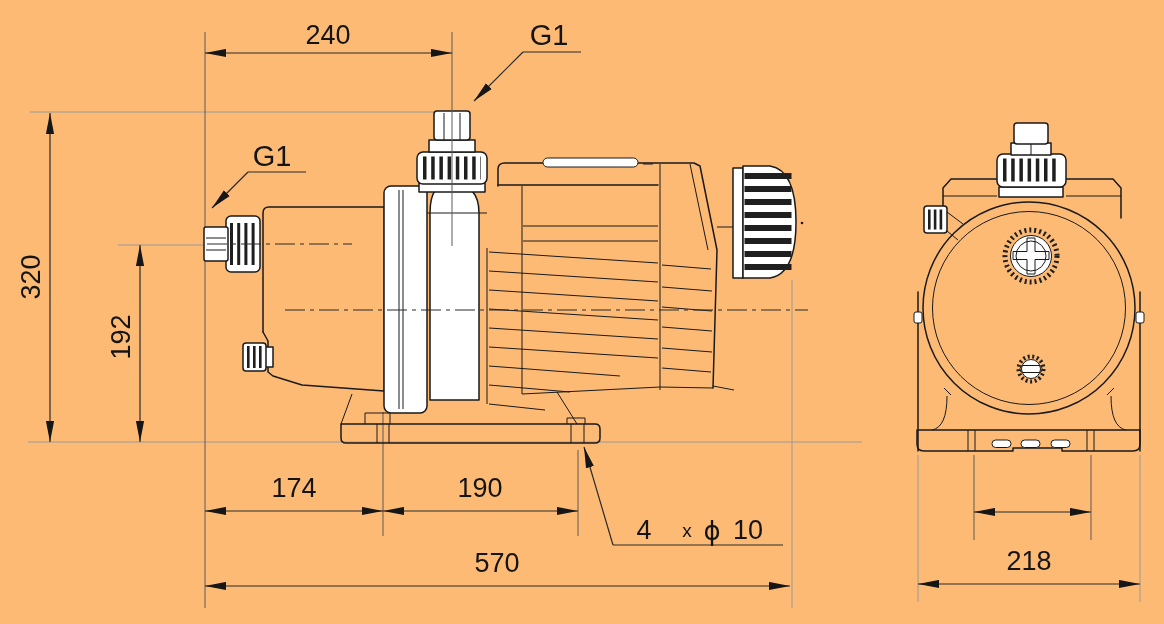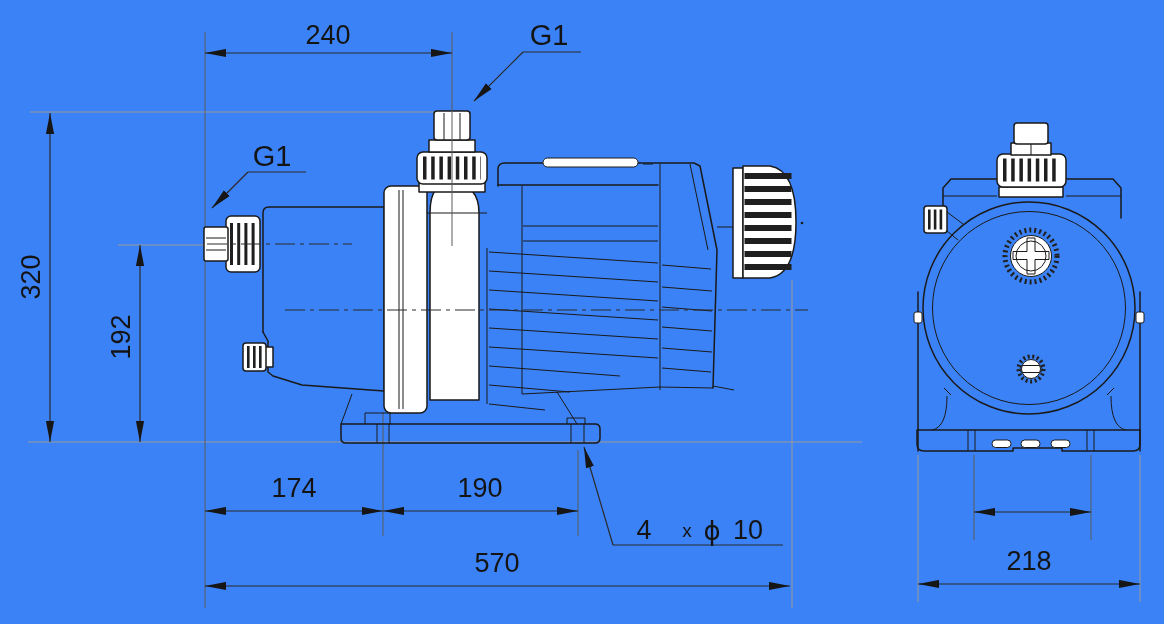--- a/index.html
+++ b/index.html
@@ -1,16 +1,16 @@
 <!DOCTYPE html>
 <html><head>
 <meta charset="utf-8">
 <style>
   html,body{margin:0;padding:0;background:#fff;}
-  #stage{position:relative;width:1164px;height:624px;background:#3b82f6;overflow:hidden;
+  #stage{position:relative;width:1164px;height:624px;background:#fdba74;overflow:hidden;
          font-family:"Liberation Sans", sans-serif;}
   svg{position:absolute;left:0;top:0;}
   .geo{stroke:#1a1a1a;fill:none;stroke-width:1.5;stroke-linejoin:round;stroke-linecap:round;}
   .geo2{stroke:#1a1a1a;fill:none;stroke-width:1;stroke-linejoin:round;}
   .white{fill:#ffffff;}
   .rib{stroke:#1f1f1f;fill:none;}
   .ext{stroke:#9a9a9a;stroke-width:1;fill:none;}
   .ext2{stroke:#5a5a5a;stroke-width:1;fill:none;}
   .dim{stroke:#2a2a2a;stroke-width:1.2;fill:none;}
   .cl{stroke:#2a2a2a;stroke-width:1;fill:none;stroke-dasharray:20 5 4 5;}

